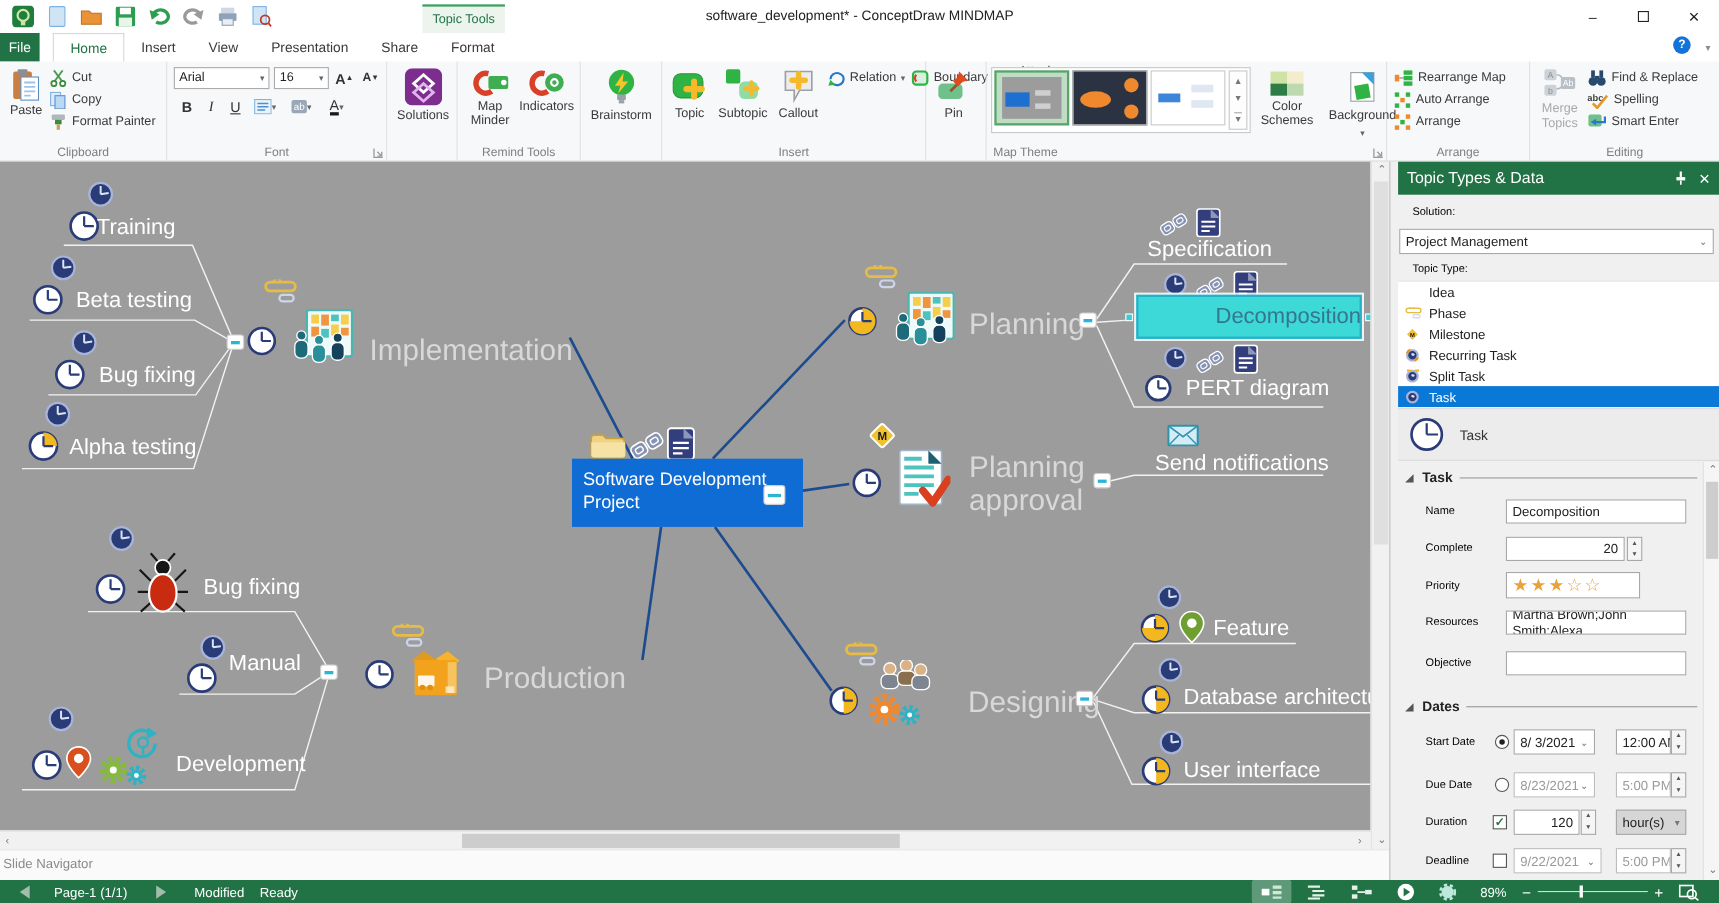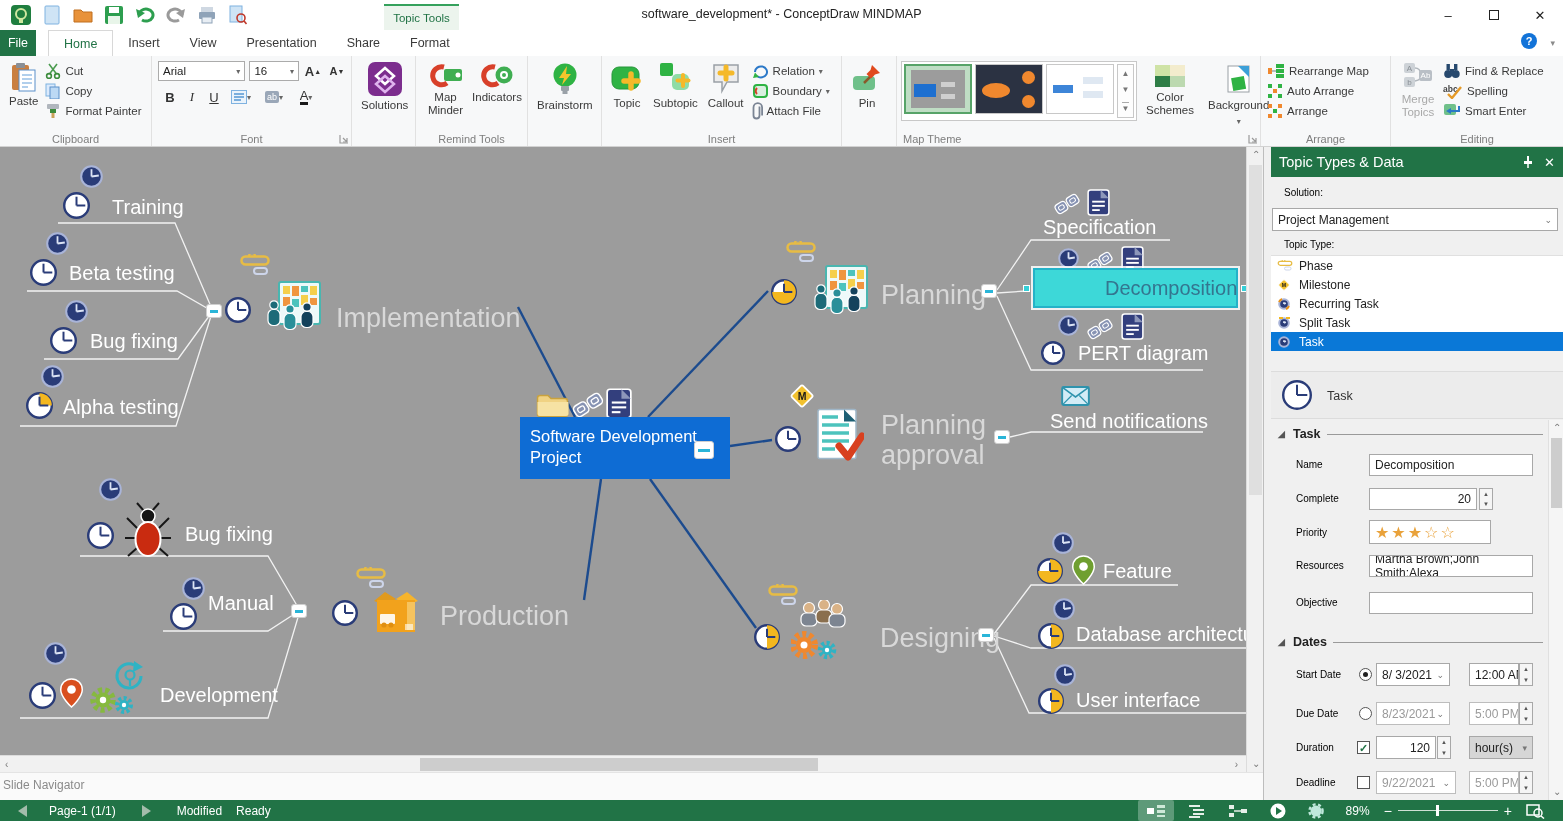--- a/index.html
+++ b/index.html
@@ -363,21 +363,21 @@
             <svg width="30" height="32" viewBox="0 0 30 32">
               <path d="M3 3 h24 v17 h-11 l-5 9 v-9 h-8 z" fill="#ececec" stroke="#9aa0a6" stroke-width="1.5"></path>
               <g stroke="#f5b929" stroke-width="5" stroke-linecap="round">
                 <line x1="15" y1="5" x2="15" y2="17"></line>
                 <line x1="9" y1="11" x2="21" y2="11"></line>
               </g>
             </svg>
           </span>
           <span>Callout</span>
         </div>
-      <div style="display:flex;flex-direction:column;margin-top:2px">
+      <div style="display:flex;flex-direction:row;margin-top:2px">
         <div class="smallrow">
             <span class="ic">
               <svg width="18" height="16" viewBox="0 0 18 16">
                 <path d="M4 9 a6 5.5 0 1 1 2 4" fill="none" stroke="#2b78c8" stroke-width="2"></path>
                 <polygon points="2,15 8,14 4,9.5" fill="#2fb344"></polygon>
               </svg>
             </span>
             <span>Relation</span>
             <span class="caret">▾</span>
           </div>
@@ -1059,21 +1059,21 @@
         <circle cx="34" cy="45" r="2.2" fill="#fff"></circle>
       </svg>
     </span>
     <div class="node central" style="left: 520px; top: 270px; width: 210px; height: 62px;">Software Development Project</div>
     <div class="node branch" style="left: 336px; top: 156px;">Implementation</div>
     <div class="node branch" style="left: 881px; top: 133px;">Planning</div>
     <div class="node branch" style="left: 881px; top: 263px;">Planning
 approval</div>
     <div class="node branch" style="left: 862px; top: 476px; margin-left: 18px;">Designing</div>
     <div class="node branch" style="left: 440px; top: 454px;">Production</div>
-    <div class="node sub" style="left: 112px; top: 49px;">Training</div>
+    <div class="node sub" style="left: 88px; top: 49px;">Training</div>
     <div class="node sub" style="left: 69px; top: 115px;">Beta testing</div>
     <div class="node sub" style="left: 90px; top: 183px;">Bug fixing</div>
     <div class="node sub" style="left: 63px; top: 249px;">Alpha testing</div>
     <div class="node sub" style="left: 1043px; top: 69px;">Specification</div>
     <div class="node sub" style="left: 1078px; top: 195px;">PERT diagram</div>
     <div class="node sub" style="left: 1050px; top: 263px;">Send notifications</div>
     <div class="node sub" style="left: 1103px; top: 413px;">Feature</div>
     <div class="node sub" style="left: 1076px; top: 476px;">Database architecture</div>
     <div class="node sub" style="left: 1076px; top: 542px;">User interface</div>
     <div class="node sub" style="left: 185px; top: 376px;">Bug fixing</div>
@@ -1195,20 +1195,24 @@
     </span>
   </div>
   <div class="plabel" style="left:20px;top:40px">Solution:</div>
   <div class="pinput" style="left:8px;top:61px;width:286px;height:23px">
     <span>Project Management</span>
       <span class="car">⌄</span>
   </div>
   <div class="plabel" style="left:20px;top:92px">Topic Type:</div>
   <div id="tt-list">
       <div class="tt-item">
+        <span style="width: 16px; display: inline-flex;"></span>
+        <span>Idea</span>
+      </div>
+      <div class="tt-item">
         <span style="width: 16px; display: inline-flex;">
           <svg width="16" height="11" viewBox="0 0 30 22">
             <rect x="1.5" y="2.5" width="27" height="8" rx="4" fill="none" stroke="#e7bc44" stroke-width="2.5"></rect>
             <path d="M9 2.5 v-0.5 a3 3 0 0 1 6 0 v0.5" fill="none" stroke="#e7bc44" stroke-width="2"></path>
             <rect x="14" y="14" width="13" height="6" rx="3" fill="none" stroke="#cdd5ea" stroke-width="2"></rect>
           </svg>
         </span>
         <span>Phase</span>
       </div>
       <div class="tt-item">

